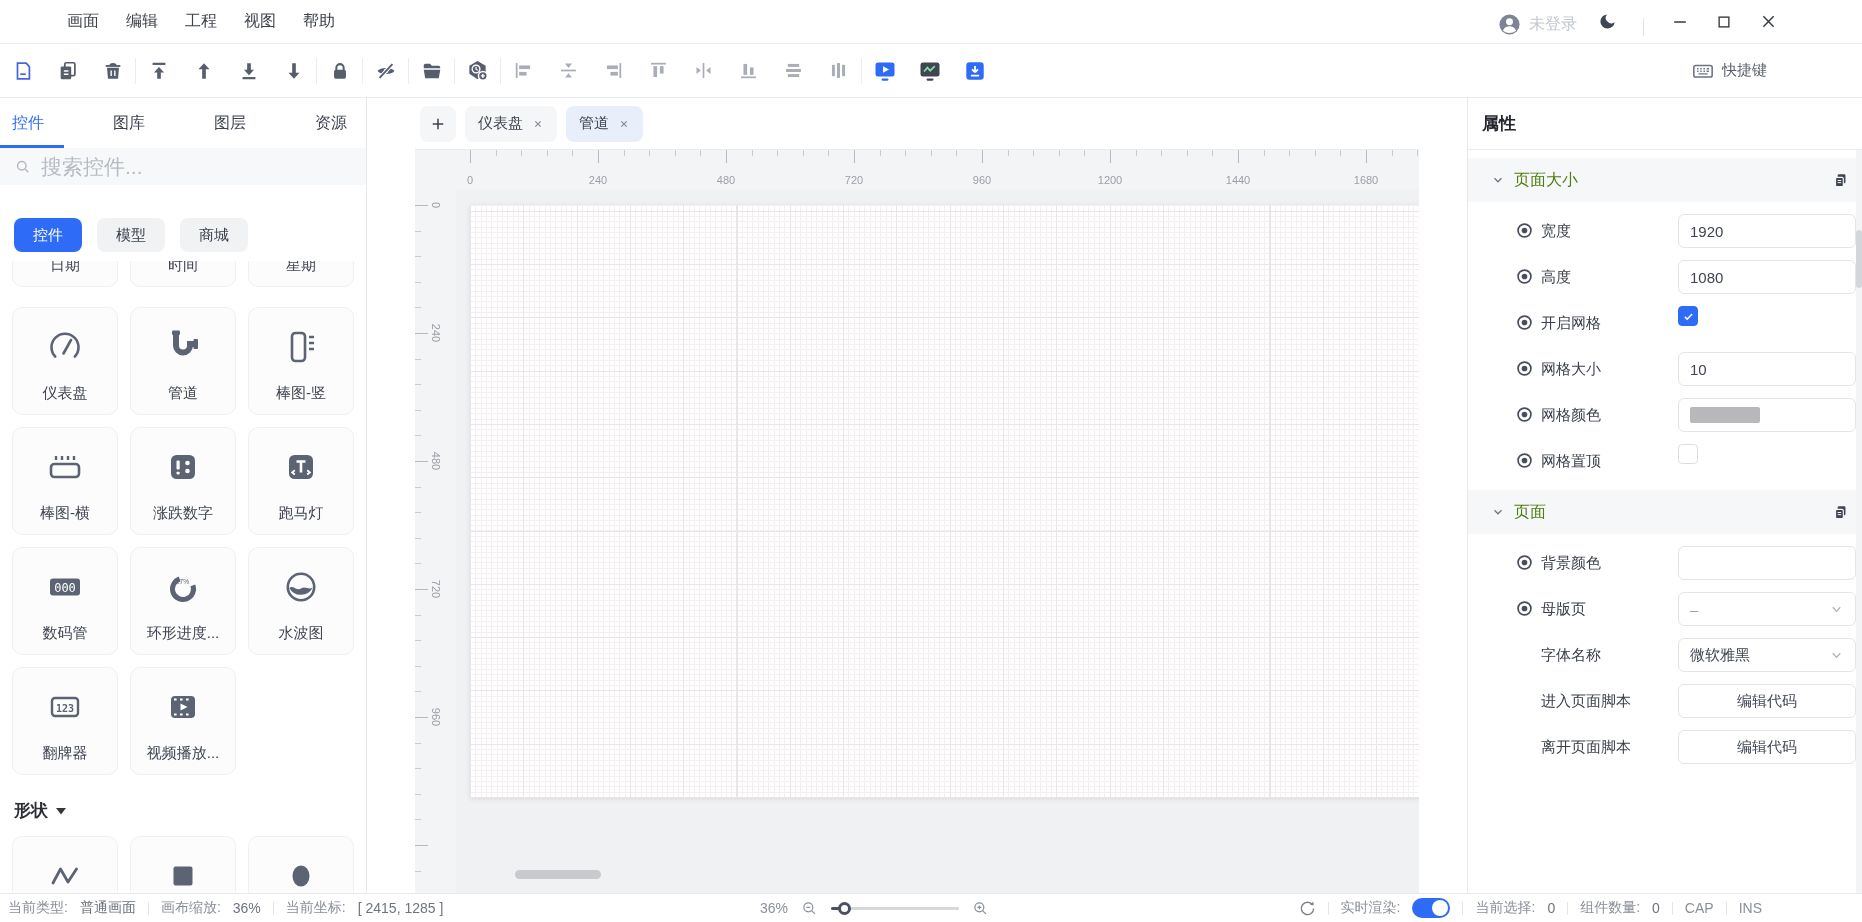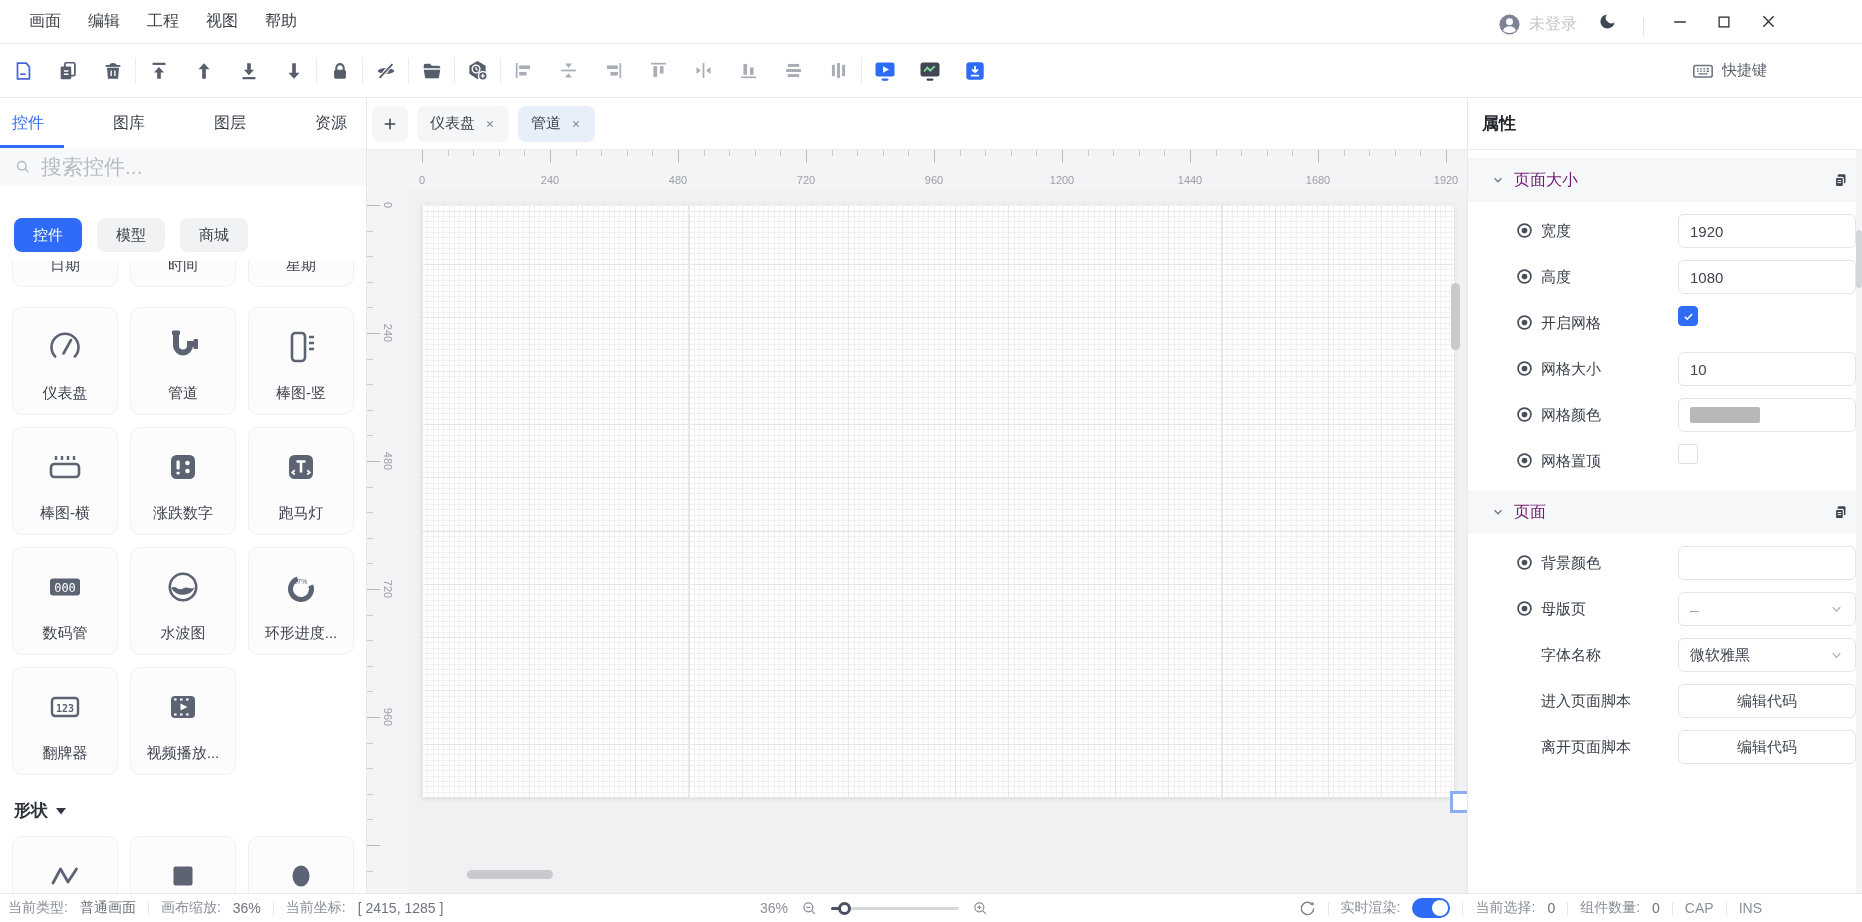--- a/index.html
+++ b/index.html
@@ -2,37 +2,37 @@
 <html><head>
 <meta charset="utf-8">
 <style>
   * { margin:0; padding:0; box-sizing:border-box; }
   html,body { width:1862px; height:922px; }
   body { font-family:"Liberation Sans","DejaVu Sans",sans-serif; color:#3f4550; background:#fff; overflow:hidden; position:relative; }
   svg { display:block; flex:none; }
 
   
   .menubar { position:absolute; top:0; left:0; width:100%; height:44px; display:flex; align-items:center; border-bottom:1px solid #ebecee; background:#fff; z-index:5; }
-  .menu-items { display:flex; gap:27px; padding-left:29px; font-size:16px; color:#3e434b; }
+  .menu-items { display:flex; gap:27px; padding-left:67px; font-size:16px; color:#3e434b; }
   .menubar-right { margin-left:auto; display:flex; align-items:flex-end; gap:16px; padding-right:80px; }
   .account { display:flex; align-items:center; gap:8px; }
   .account-label { color:#c3c7ce; font-size:16px; }
   .mb-divider { width:1px; height:18px; background:#e3e4e8; margin:0 6px; }
   .win-btn { width:28px; height:28px; display:flex; align-items:center; justify-content:center; }
 
   
   .toolbar { position:absolute; top:44px; left:0; width:100%; height:54px; display:flex; align-items:center; border-bottom:1px solid #e9eaec; background:#fff; z-index:5; }
   .tb-btn { width:45px; height:44px; display:flex; align-items:center; justify-content:center; color:#565d6d; }
   .tb-btn.blue { color:#4468da; }
   .tb-btn.dim { color:#a9aeb6; }
   .tb-sep { width:1px; height:26px; background:#ececef; }
   .toolbar-right { margin-left:auto; display:flex; align-items:center; gap:8px; padding-right:95px; color:#595f6a; font-size:15px; }
 
   
-  .main { position:absolute; top:98px; left:0; width:100%; height:795px; display:flex; }
+  .main { position:absolute; top:98px; left:0; width:100%; height:795px; display:flex;gap:48px; }
 
   
   .left-panel { width:367px; border-right:1px solid #e7e8ea; overflow:hidden; background:#fff; flex:none; }
   .lp-tabs { height:50px; display:flex; align-items:stretch; justify-content:space-between; padding:0 19px 0 12px; font-size:16px; }
   .lp-tab { position:relative; display:flex; align-items:center; color:#3f4550; }
   .lp-tab.active { color:#2e6bf6; }
   .lp-tab.active::after { content:""; position:absolute; left:-12px; bottom:0; width:64px; height:3px; background:#2e6bf6; }
   .lp-search { height:37px; background:#f7f8f9; display:flex; align-items:center; gap:9px; padding-left:14px; color:#b3b8c2; }
   .lp-search input { border:none; outline:none; background:transparent; font-size:21px; width:250px; color:#3f4550; font-family:inherit; }
   .lp-search input::placeholder { color:#b6bbc4; }
@@ -78,21 +78,21 @@
       repeating-linear-gradient(0deg,#f4f0f2 0 1px,transparent 1px 5.33px);
     box-shadow:0 1px 5px rgba(40,40,60,.10); }
   .corner-handle { position:absolute; left:1083px; top:601px; width:22px; height:22px; background:#fff; border:3px solid #8cadee; }
   .h-pill { position:absolute; left:100px; top:680px; width:86px; height:9px; border-radius:5px; background:#c8cacd; }
   .v-pill { position:absolute; left:1084px; top:93px; width:9px; height:67px; border-radius:5px; background:#c8cacd; }
 
   
   .right-panel { width:395px; border-left:1px solid #e7e8ea; position:relative; overflow:hidden; background:#fff; flex:none; }
   .rp-header { height:52px; display:flex; align-items:center; padding-left:14px; font-size:17px; font-weight:bold; color:#23262d; border-bottom:1px solid #ececee; }
   .sec-head { height:44px; margin-top:8px; background:#f6f7f8; display:flex; align-items:center; gap:9px; padding:0 13px 0 23px; }
-  .sec-title { flex:1; font-size:16px; color:#701a75; }
+  .sec-title { flex:1; font-size:16px; color:#4d7c0f; }
   .prop-rows { padding-top:12px; }
   .prop-row { height:34px; margin-bottom:12px; position:relative; }
   .bind-ic { position:absolute; left:48px; top:8px; color:#484e5b; }
   .prop-label { position:absolute; left:73px; top:50%; transform:translateY(-50%); font-size:15px; color:#3a404a; white-space:nowrap; }
   .prop-label.noicon { left:73px; }
   .prop-ctl { position:absolute; left:210px; top:0; }
   .ctl-input { width:178px; height:34px; border:1px solid #e3e4e7; border-radius:6px; padding:0 11px; font-size:15px; color:#3f4550; font-family:inherit; outline:none; background:#fff; }
   .ctl-select { width:178px; height:34px; border:1px solid #e3e4e7; border-radius:6px; display:flex; align-items:center; justify-content:space-between; padding:0 11px; font-size:15px; color:#3f4550; background:#fff; }
   .ctl-select .dim-val { color:#9aa0ab; }
   .ctl-btn { width:178px; height:34px; border:1px solid #e3e4e7; border-radius:6px; display:flex; align-items:center; justify-content:center; font-size:15px; color:#434956; background:#fff; }
@@ -477,34 +477,34 @@
             <svg width="40" height="40" viewBox="0 0 40 40">
               <rect x="5" y="11.5" width="30" height="17" rx="3" fill="currentColor"></rect>
               <text x="20" y="24.8" text-anchor="middle" font-size="12" font-family="DejaVu Sans Mono, monospace" fill="#fff">000</text>
             </svg>
           </div>
         <div class="wlabel">数码管</div>
       </div>
       <div class="wcard">
         <div class="wicon">
             <svg width="40" height="40" viewBox="0 0 40 40">
+              <circle cx="20" cy="22" r="10.5" fill="none" stroke="currentColor" stroke-width="5" stroke-dasharray="49.5 16.5" transform="rotate(-20 20 22)"></circle>
+              <text x="13" y="16.5" font-size="6.5" fill="currentColor">27%</text>
+            </svg>
+          </div>
+        <div class="wlabel">环形进度...</div>
+      </div>
+      <div class="wcard">
+        <div class="wicon">
+            <svg width="40" height="40" viewBox="0 0 40 40">
               <circle cx="20" cy="20" r="13.2" fill="none" stroke="currentColor" stroke-width="2.6"></circle>
               <path d="M8.3 21 C12 17.5 16 24.5 20 21.5 C24 18.5 28 23.5 31.7 20.5 A13.2 13.2 0 0 1 8.3 21 Z" fill="currentColor"></path>
             </svg>
           </div>
         <div class="wlabel">水波图</div>
-      </div>
-      <div class="wcard">
-        <div class="wicon">
-            <svg width="40" height="40" viewBox="0 0 40 40">
-              <circle cx="20" cy="22" r="10.5" fill="none" stroke="currentColor" stroke-width="5" stroke-dasharray="49.5 16.5" transform="rotate(-20 20 22)"></circle>
-              <text x="13" y="16.5" font-size="6.5" fill="currentColor">27%</text>
-            </svg>
-          </div>
-        <div class="wlabel">环形进度...</div>
       </div>
       <div class="wcard">
         <div class="wicon">
             <svg width="40" height="40" viewBox="0 0 40 40">
               <rect x="7" y="11" width="26" height="18" rx="3" fill="none" stroke="currentColor" stroke-width="2.4"></rect>
               <text x="20" y="25" text-anchor="middle" font-size="10" font-weight="bold" font-family="DejaVu Sans Mono, monospace" fill="currentColor">123</text>
             </svg>
           </div>
         <div class="wlabel">翻牌器</div>
       </div>

